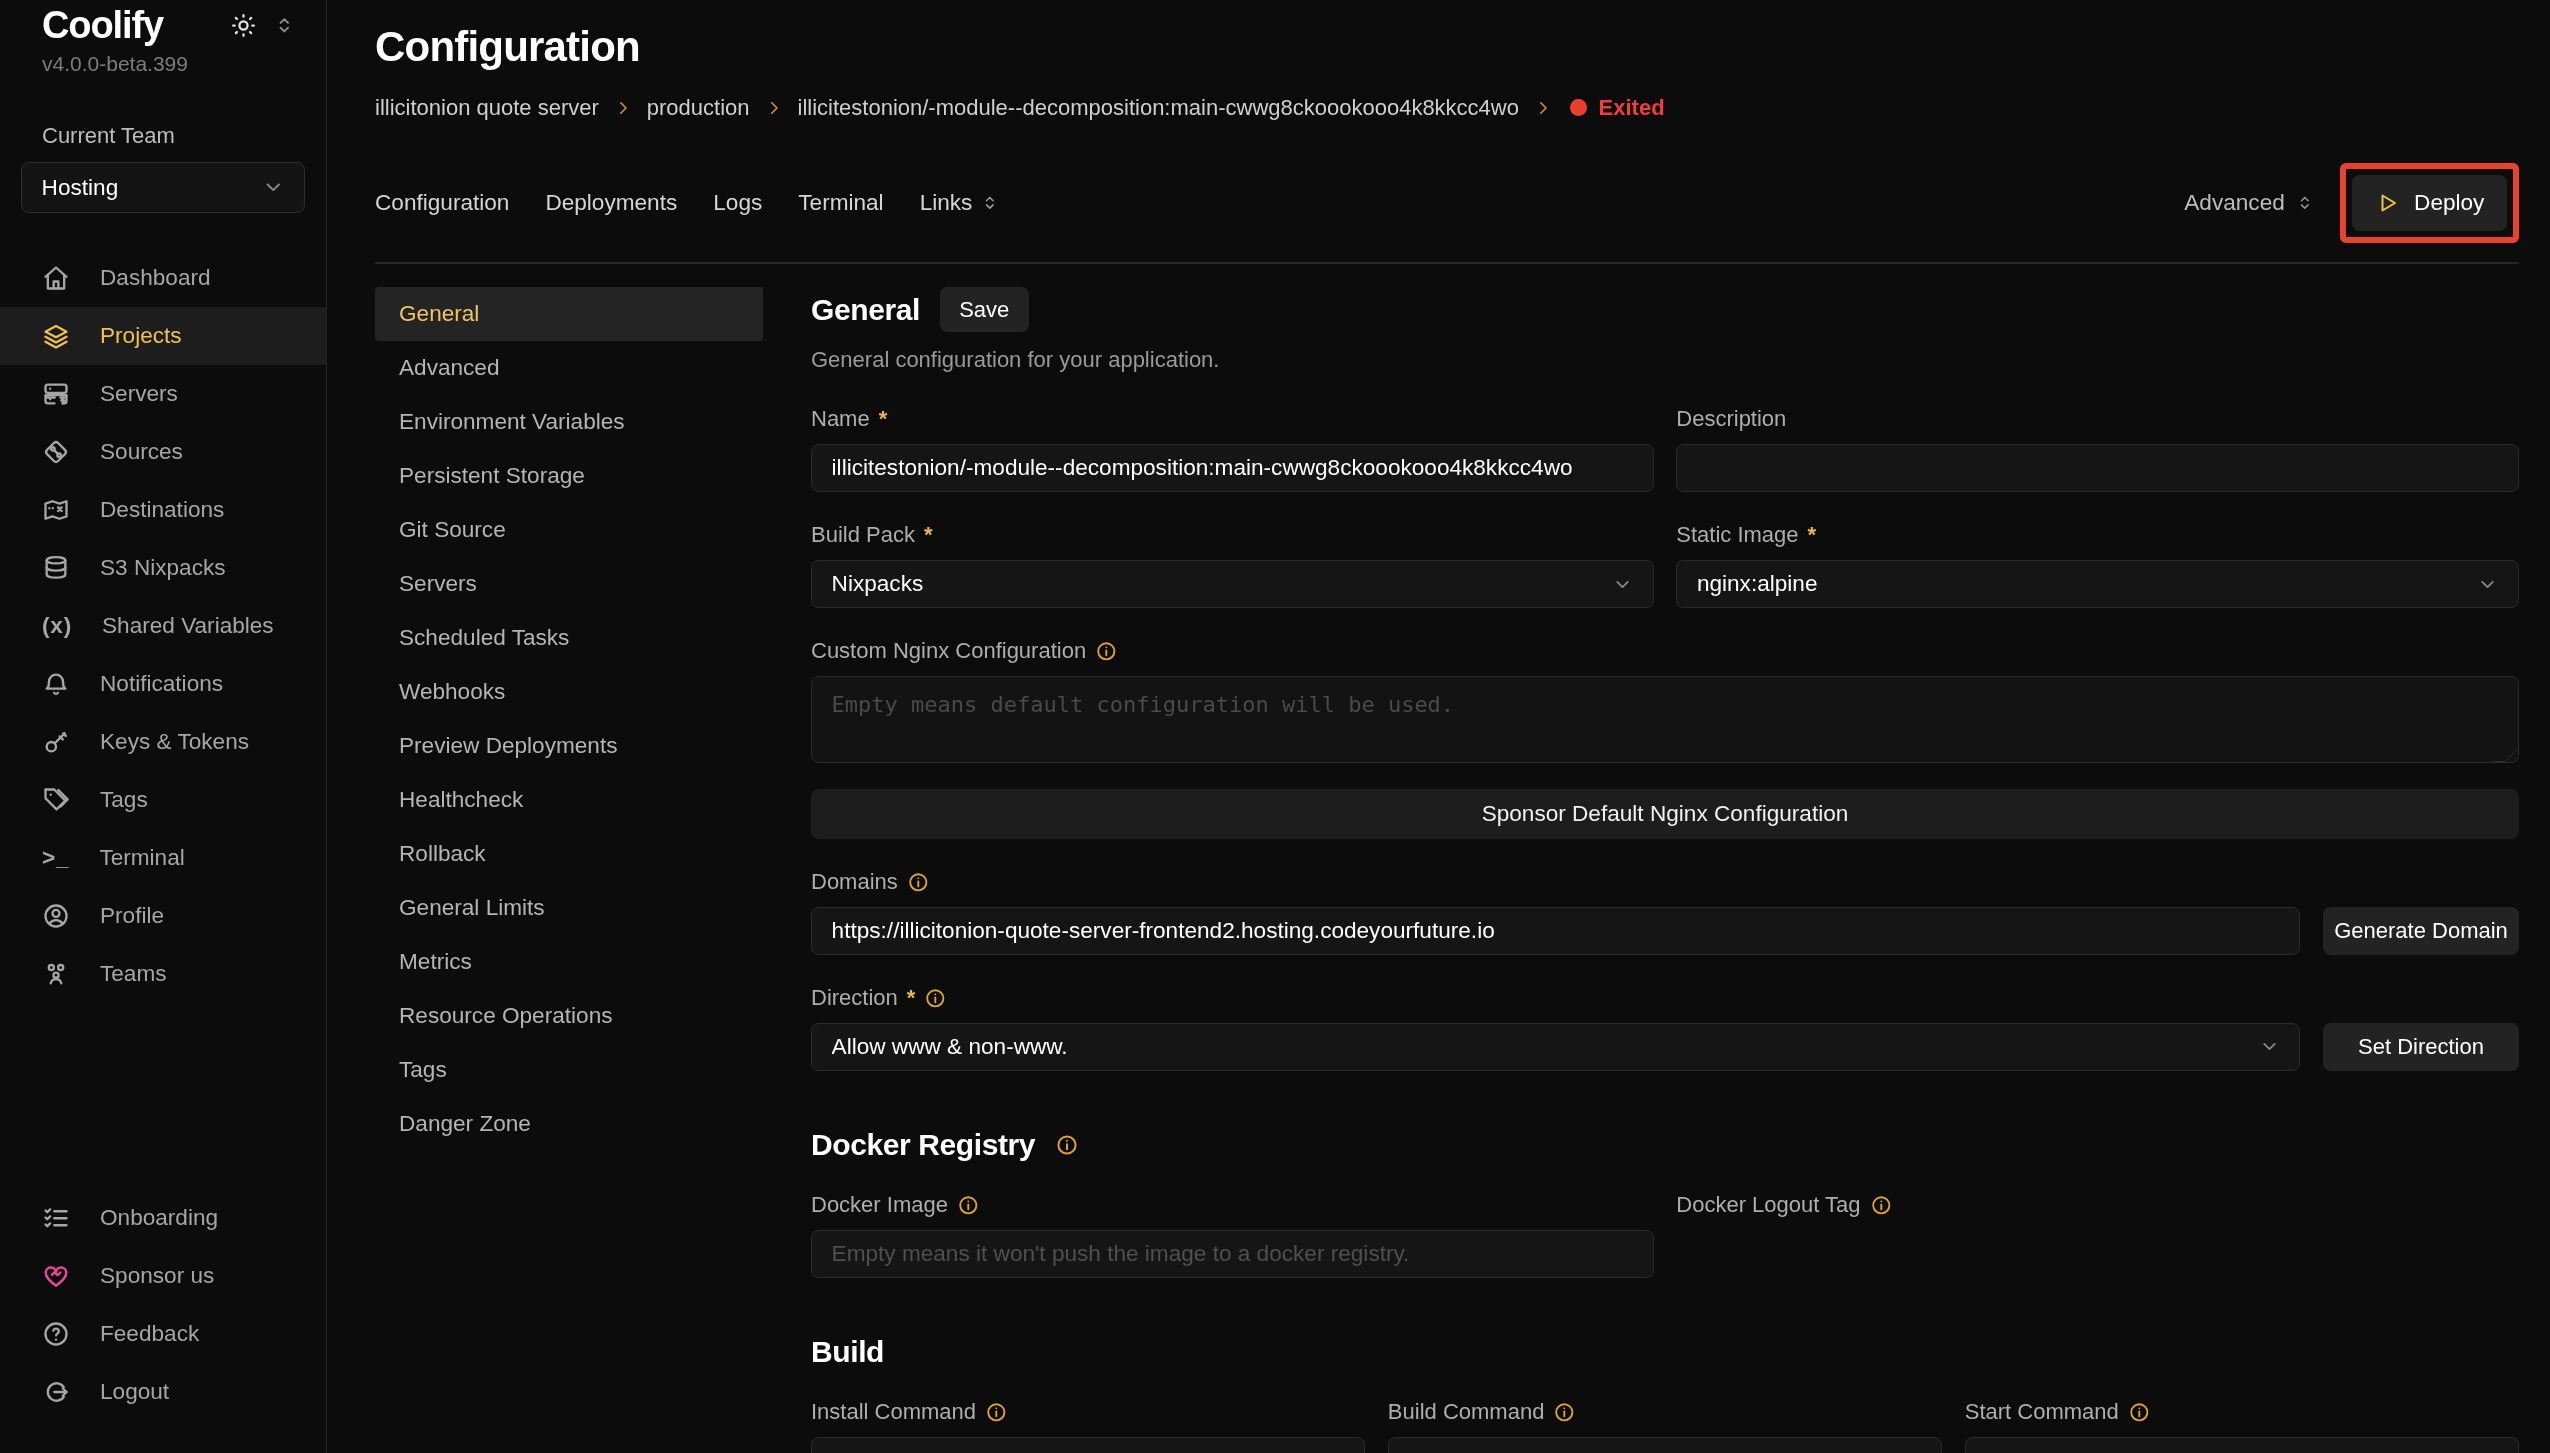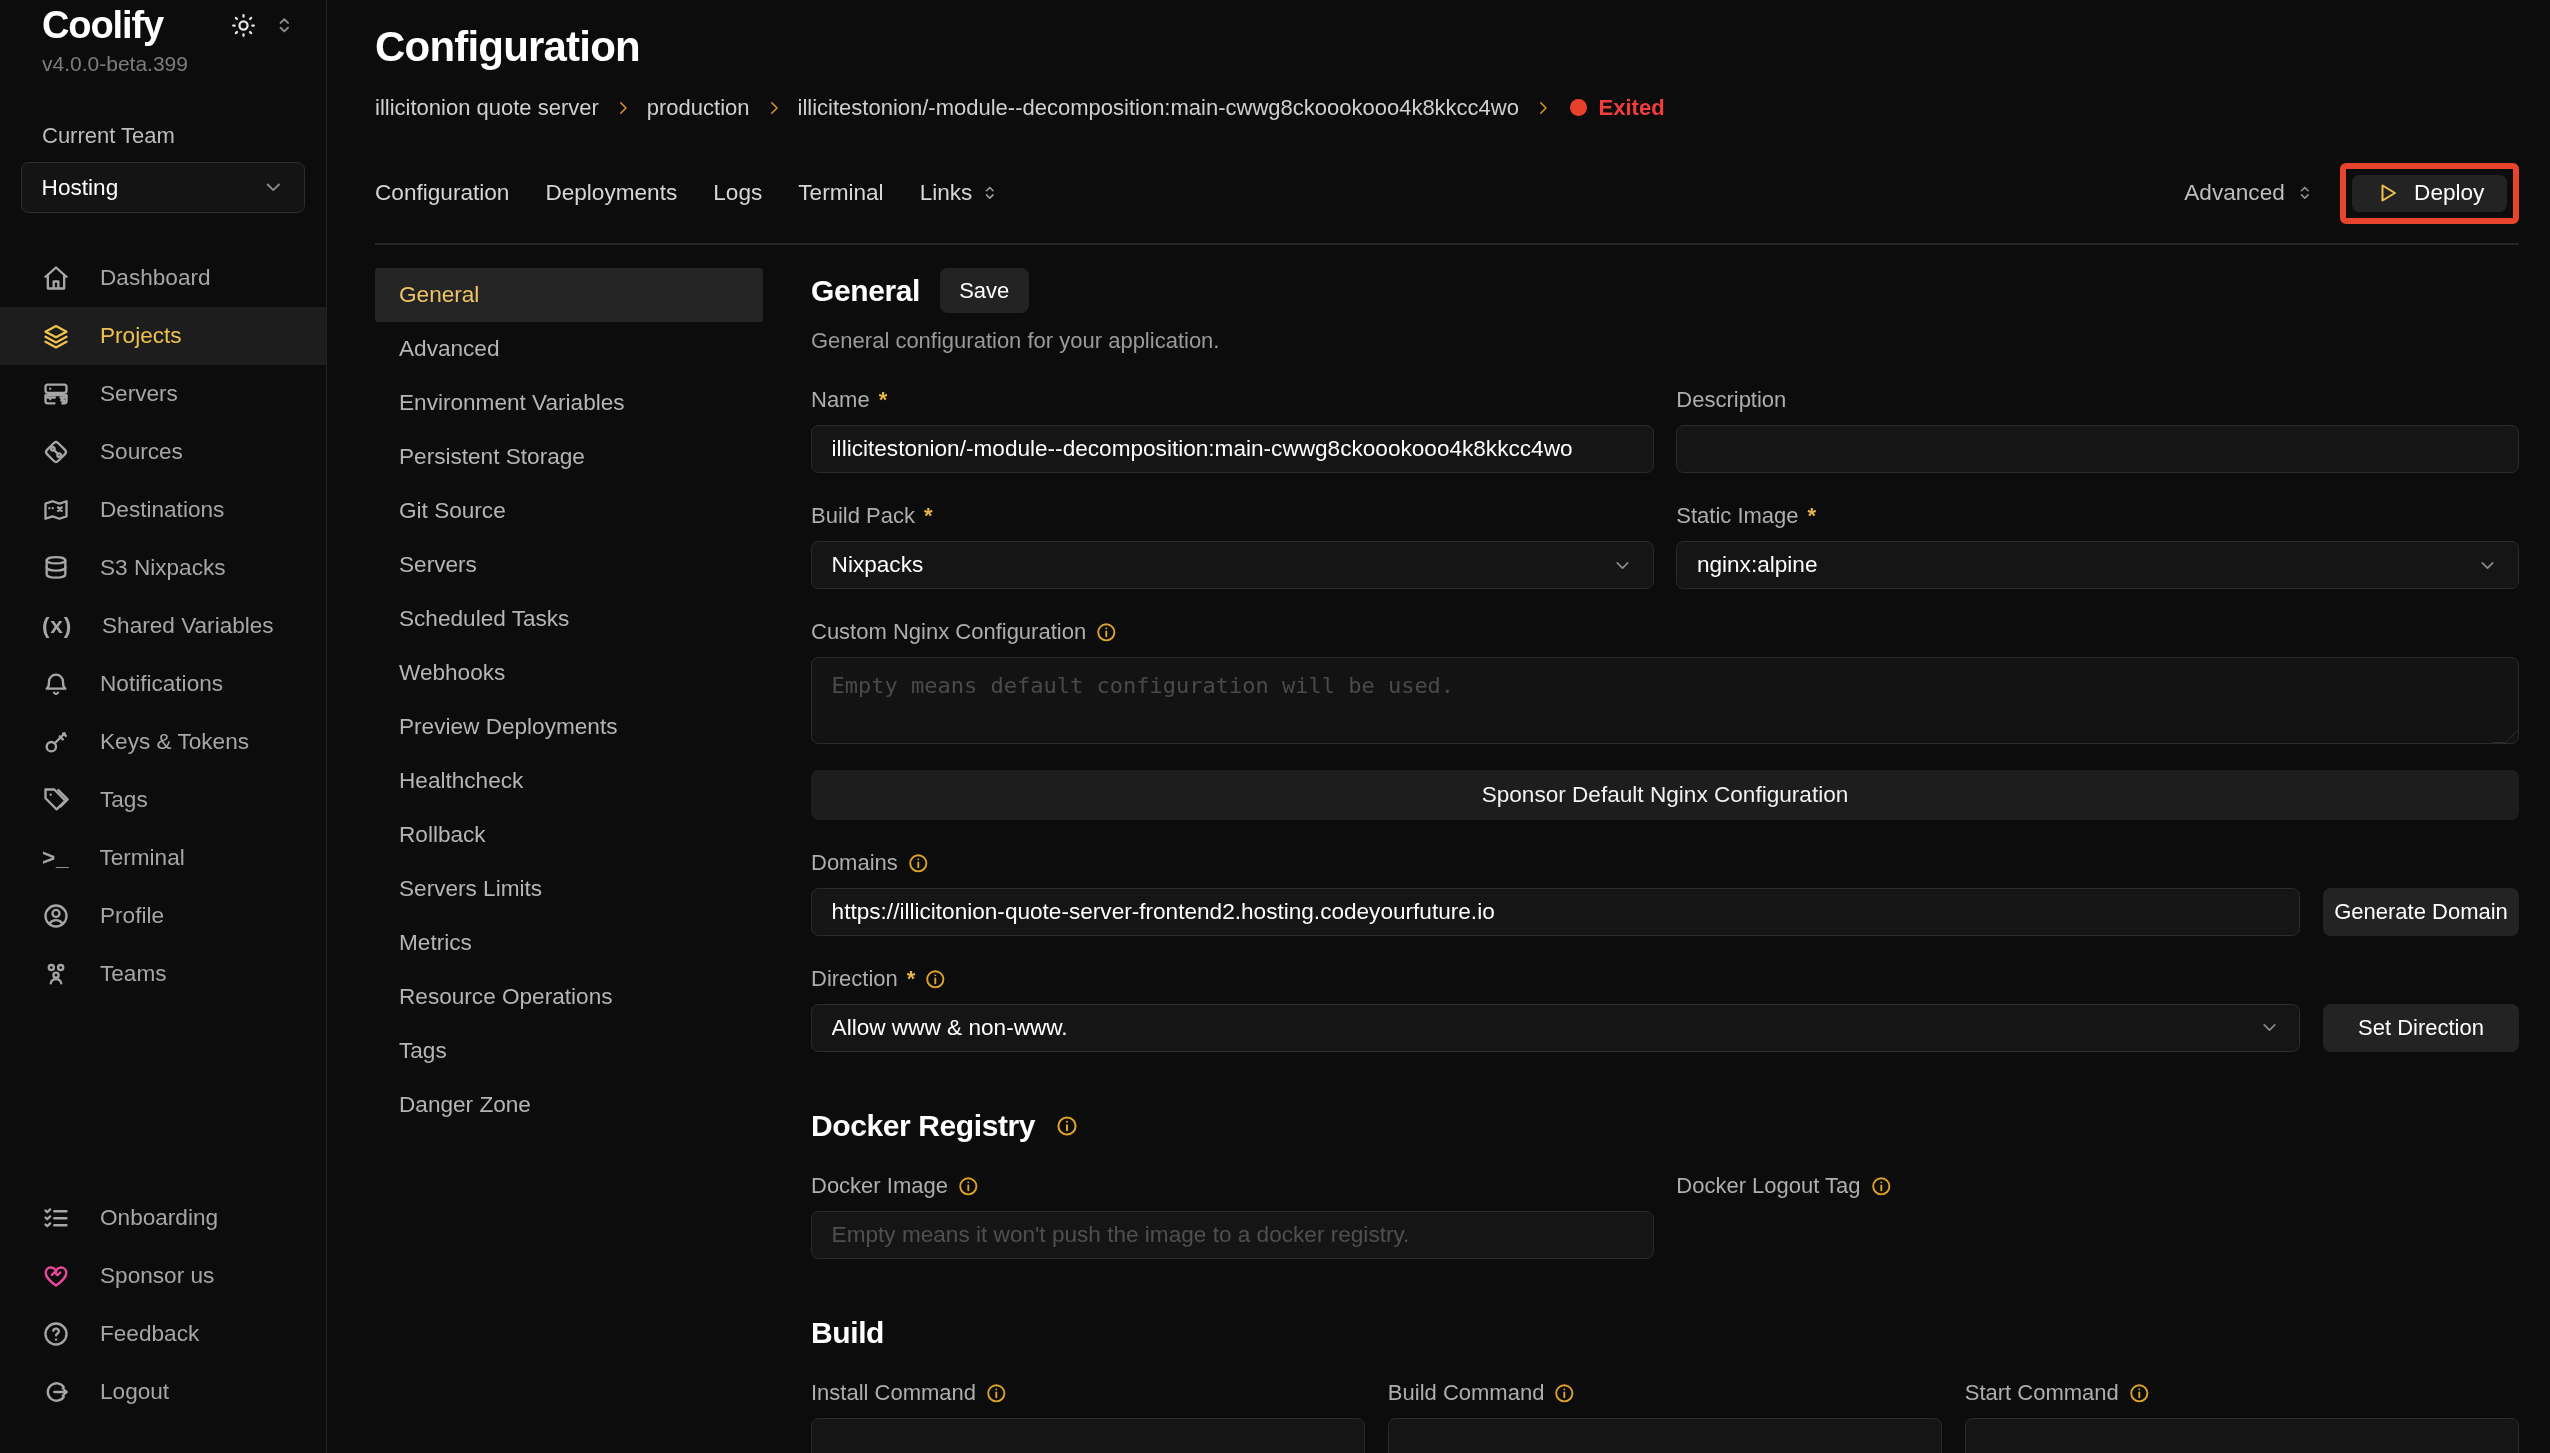--- a/index.html
+++ b/index.html
@@ -56,21 +56,21 @@
   .status-dot { width: 16.6px; height: 16.6px; border-radius: 50%; background: #e8402a; }
   .status-text { color: #f23d3d; font-weight: 700; font-size: 22px; }
 
   .tabbar { display: flex; align-items: center; margin-top: 42px; border-bottom: 2.3px solid #262626; padding-bottom: 19.6px; }
   .tab { color: #d6d6d6; margin-right: 36px; cursor: pointer; display: flex; align-items: center; gap: 7.5px; }
   .tab .unfold { color: #9a9a9a; }
   .tab-right { margin-left: auto; display: flex; align-items: center; gap: 25.6px; }
   .advanced-btn { color: #bdbdbd; display: flex; align-items: center; gap: 10.5px; cursor: pointer; }
   .deploy-highlight { border: 6px solid #e8432c; border-radius: 6px; padding: 6px; }
   .deploy-btn {
-    background: #232323; border-radius: 7.5px; height: 37px;
+    background: #232323; border-radius: 7.5px; height: 56px;
     display: flex; align-items: center; gap: 15px; padding: 0 22.6px; cursor: pointer;
   }
   .play-ico { color: #f0c14b; }
 
   .content { display: flex; margin-top: 22.6px; flex: 1; min-height: 0; }
   .subnav { width: 388px; min-width: 388px; display: flex; flex-direction: column; }
   .subnav-item {
     height: 54px; display: flex; align-items: center;
     padding: 0 24px; color: #b5b5b5; cursor: pointer; white-space: nowrap; border-radius: 3px;
   }
@@ -371,21 +371,21 @@
       <div class="subnav-item">Advanced</div>
       <div class="subnav-item">Environment Variables</div>
       <div class="subnav-item">Persistent Storage</div>
       <div class="subnav-item">Git Source</div>
       <div class="subnav-item">Servers</div>
       <div class="subnav-item">Scheduled Tasks</div>
       <div class="subnav-item">Webhooks</div>
       <div class="subnav-item">Preview Deployments</div>
       <div class="subnav-item">Healthcheck</div>
       <div class="subnav-item">Rollback</div>
-      <div class="subnav-item">Servers Limits</div>
+      <div class="subnav-item">General Limits</div>
       <div class="subnav-item">Metrics</div>
       <div class="subnav-item">Resource Operations</div>
       <div class="subnav-item">Tags</div>
       <div class="subnav-item">Danger Zone</div>
     </div>
 
     <div class="form">
       <div class="section-head">
         <h2 class="h2">General</h2>
         <span class="save-btn">Save</span>

